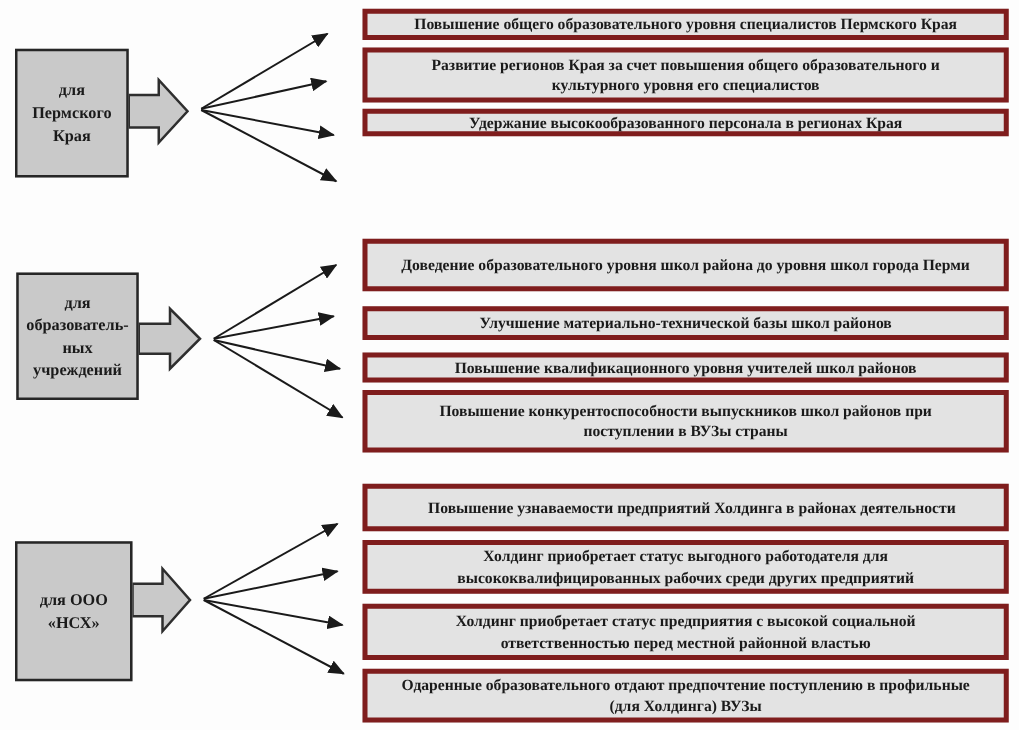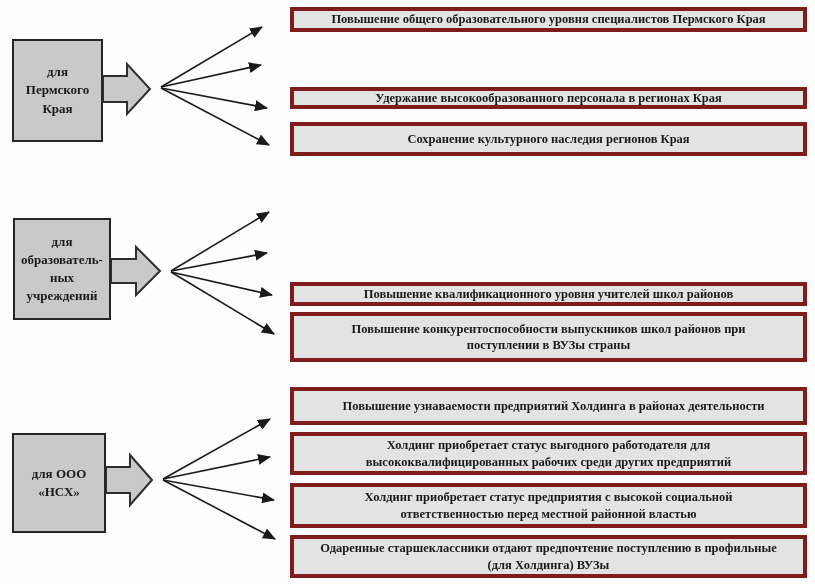--- a/index.html
+++ b/index.html
@@ -85,30 +85,32 @@
       <line x1="163" y1="479" x2="270" y2="457" stroke="#1a1a1a" stroke-width="1.6" marker-end="url(#ah)"></line>
       <line x1="163" y1="480" x2="274" y2="500" stroke="#1a1a1a" stroke-width="1.6" marker-end="url(#ah)"></line>
       <line x1="163" y1="480" x2="275" y2="539" stroke="#1a1a1a" stroke-width="1.6" marker-end="url(#ah)"></line>
     </g>
   </svg>
 
   <div class="src-box" style="left:12px; top:39px; width:91px; height:103px;">для
 Пермского
 Края</div>
   <div class="tgt-box" style="top:7px;  height:25px;">Повышение общего образовательного уровня специалистов Пермского Края</div>
+  <div class="tgt-box" style="top:38px; height:44px;">Развитие регионов Края за счет повышения общего образовательного и культурного уровня его специалистов</div>
   <div class="tgt-box" style="top:87px; height:22px;">Удержание высокообразованного персонала в регионах Края</div>
-  <div class="tgt-box" style="top:122px;height:34px;">Сохранение культурного наследия регионов Края</div>
 
   <div class="src-box" style="left:13px; top:218px; width:98px; height:102px;">для
 образователь-
 ных
 учреждений</div>
+  <div class="tgt-box" style="top:191px; height:42px;">Доведение образовательного уровня школ района до уровня школ города Перми</div>
+  <div class="tgt-box" style="top:245px; height:27px;">Улучшение материально-технической базы школ районов</div>
   <div class="tgt-box" style="top:282px; height:24px;">Повышение квалификационного уровня учителей школ районов</div>
   <div class="tgt-box" style="top:312px; height:50px;">Повышение конкурентоспособности выпускников школ районов при поступлении в ВУЗы страны</div>
 
-  <div class="src-box" style="left:12px; top:433px; width:94px; height:100px;">для ООО
+  <div class="src-box" style="left:12px; top:433px; width:94px; height:112px;">для ООО
 «НСХ»</div>
   <div class="tgt-box" style="top:387px; height:38px;padding-left:36px;">Повышение узнаваемости предприятий Холдинга в районах деятельности</div>
   <div class="tgt-box" style="top:432px; height:43px;">Холдинг приобретает статус выгодного работодателя для высококвалифицированных рабочих среди других предприятий</div>
   <div class="tgt-box" style="top:483px; height:45px;">Холдинг приобретает статус предприятия с высокой социальной ответственностью перед местной районной властью</div>
-  <div class="tgt-box" style="top:535px; height:43px;">Одаренные старшеклассники отдают предпочтение поступлению в профильные (для Холдинга) ВУЗы</div>
+  <div class="tgt-box" style="top:535px; height:43px;">Одаренные образовательного отдают предпочтение поступлению в профильные (для Холдинга) ВУЗы</div>
 
 </div>
 
 </body></html>

